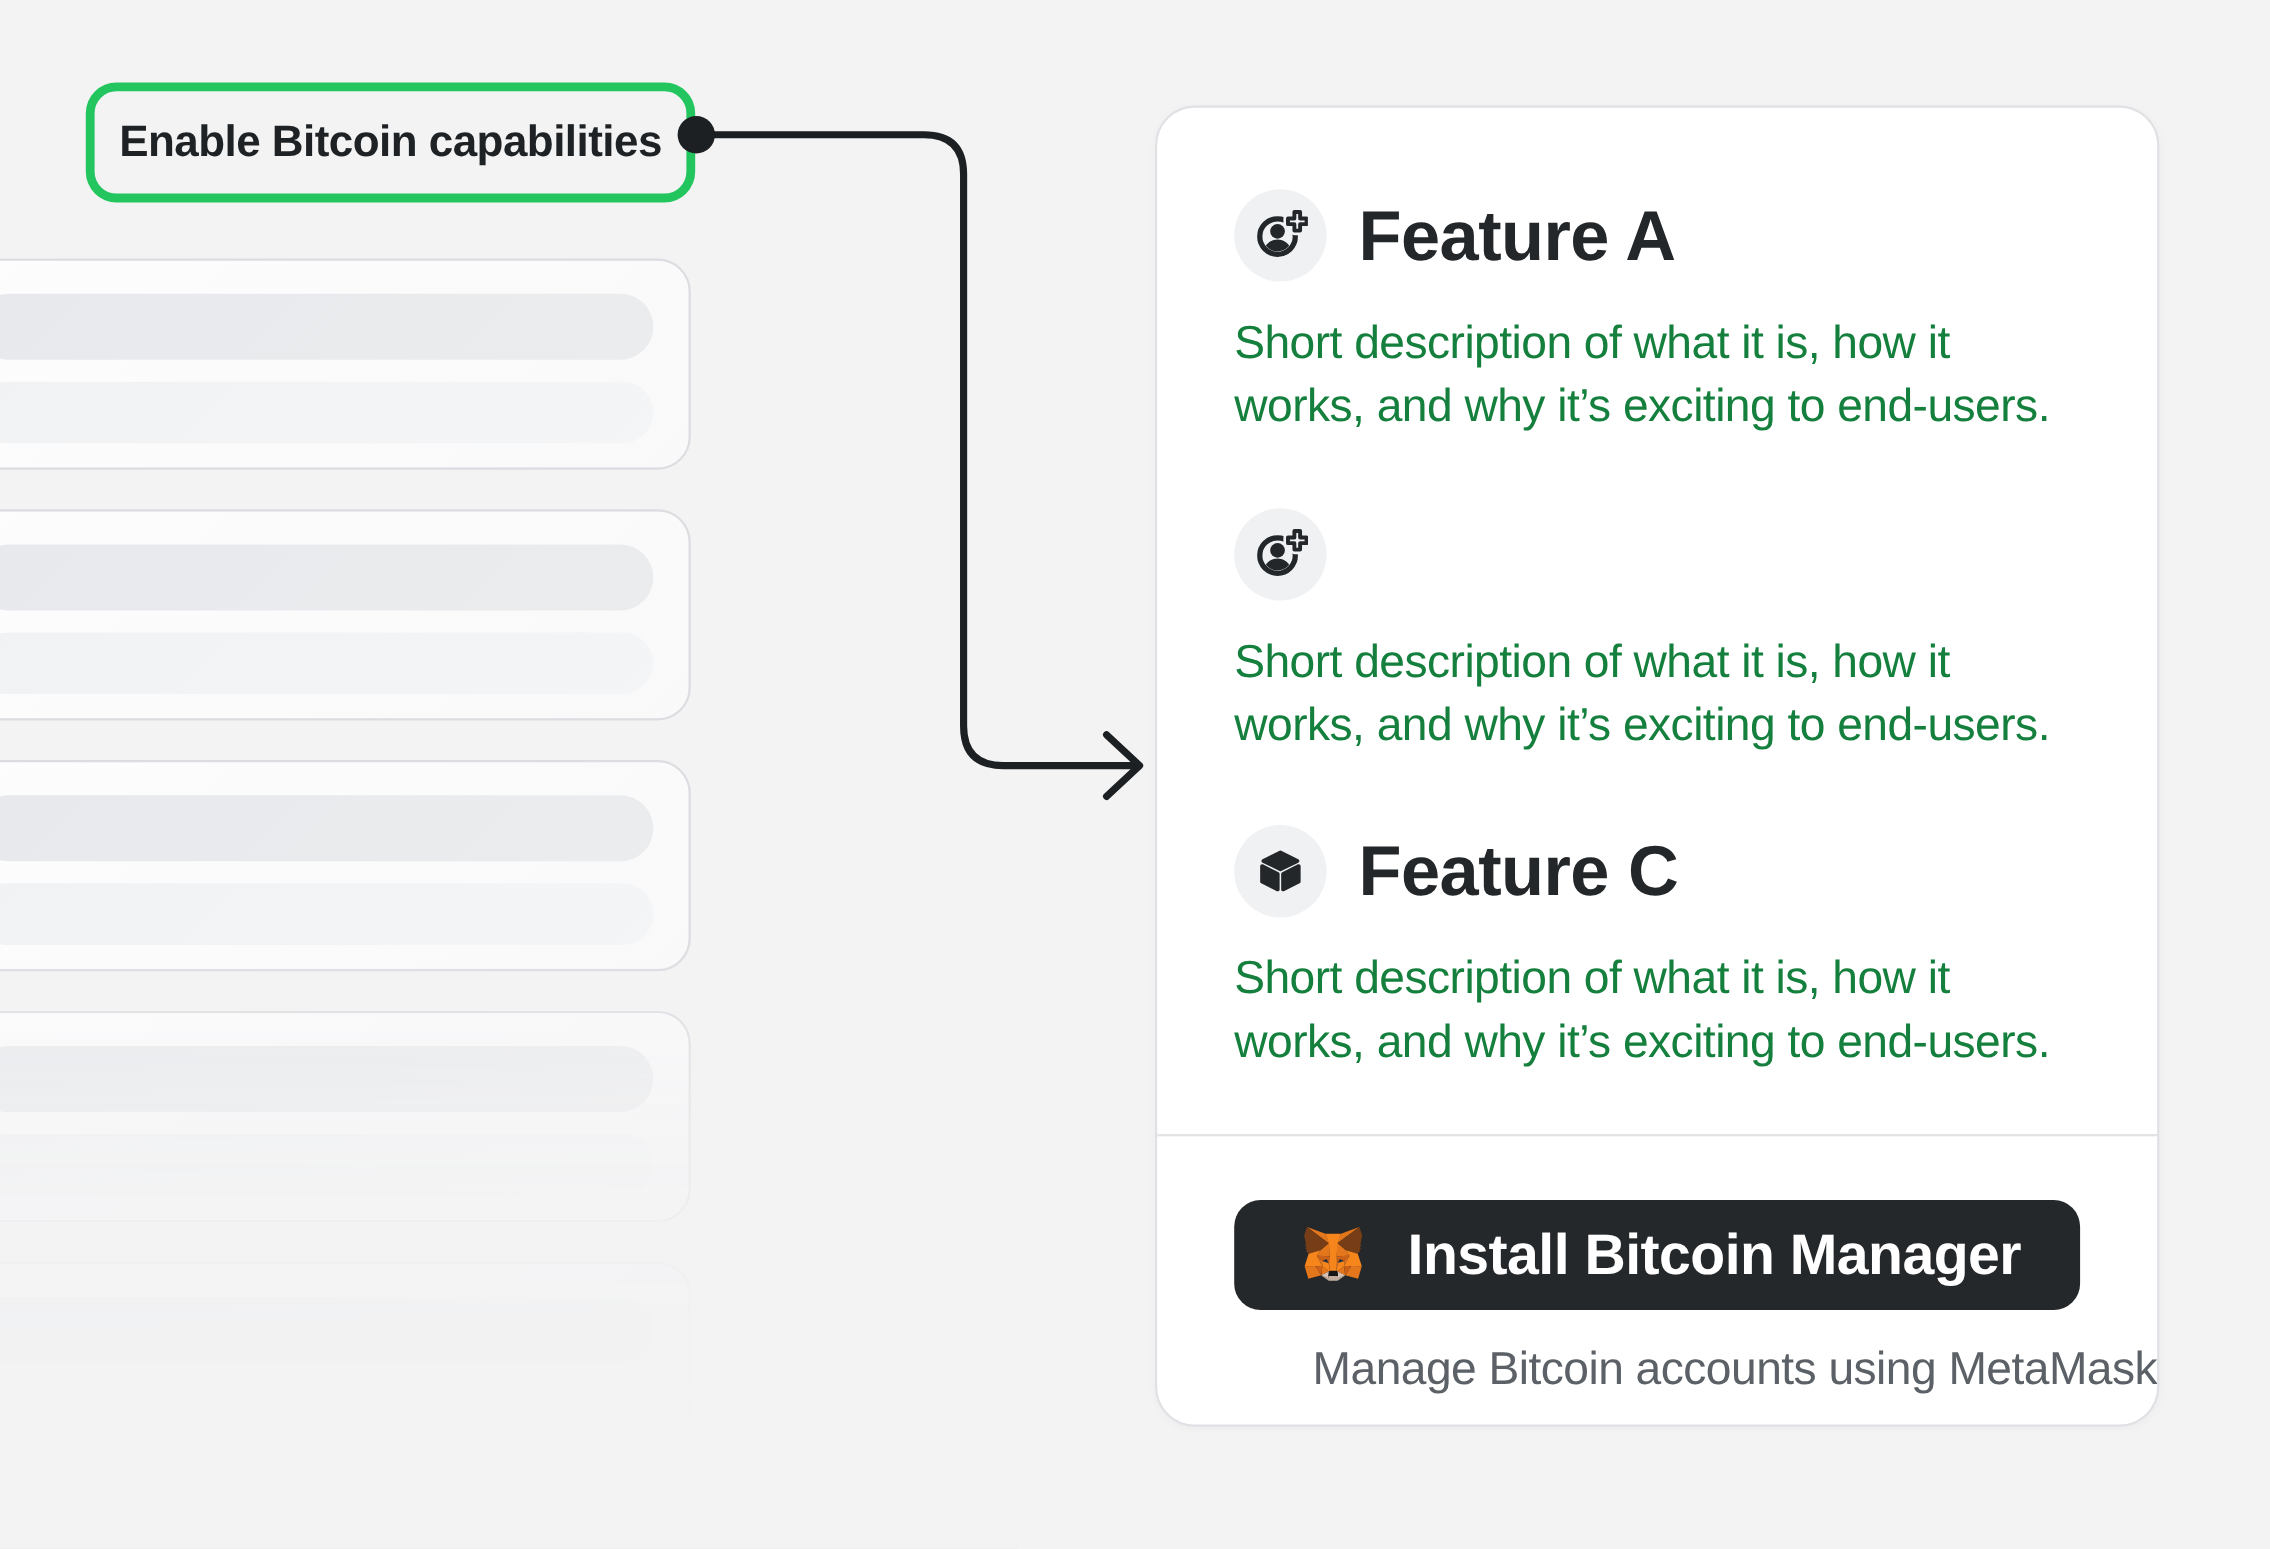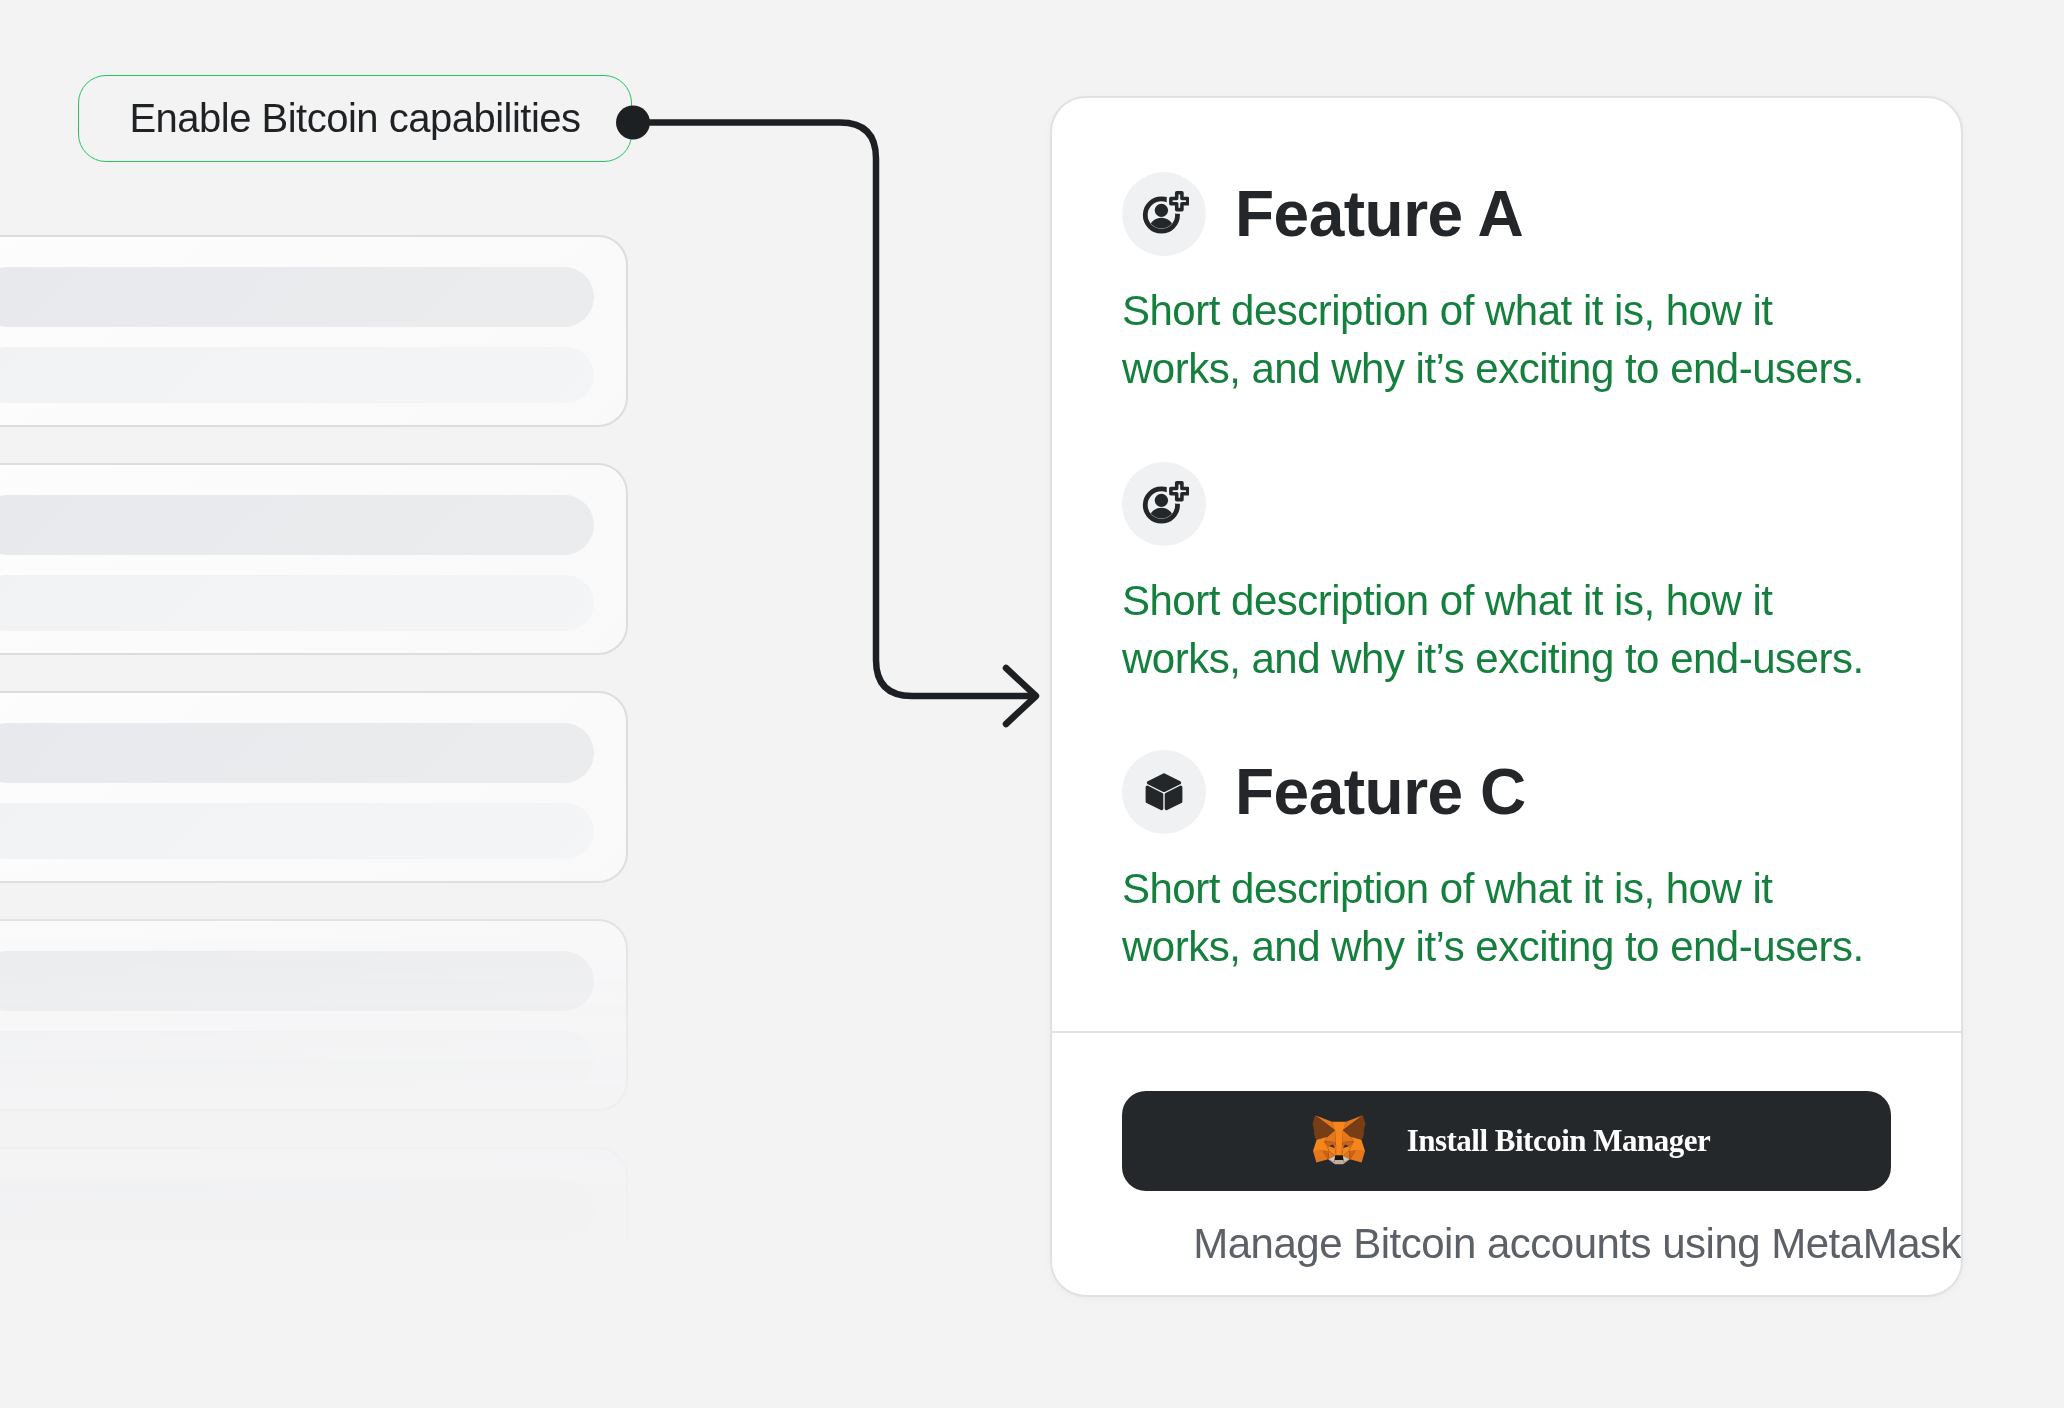--- a/index.html
+++ b/index.html
@@ -22,24 +22,24 @@
     background:linear-gradient(135deg,#fdfdfe 0%,#f9f9fa 100%);
     border:2px solid #dbdde0;border-radius:30px;box-sizing:border-box;
   }
   .skel-bar1{position:absolute;left:24px;right:32px;top:30px;height:60px;border-radius:30px;
     background:linear-gradient(135deg,#e7e9ec 0%,#ebecee 100%);}
   .skel-bar2{position:absolute;left:24px;right:32px;top:110px;height:56px;border-radius:28px;
     background:linear-gradient(135deg,#f1f2f4 0%,#f4f5f6 100%);}
 
   
   .callout{
-    position:absolute;left:78px;top:75px;width:554px;height:87px;
-    border:1px solid #22c55e;border-radius:28px;box-sizing:border-box;
+    position:absolute;left:78px;top:75px;width:554px;height:109px;
+    border:8px solid #22c55e;border-radius:28px;box-sizing:border-box;
     display:flex;align-items:center;justify-content:center;
-    font-size:40px;letter-spacing:-0.5px;color:#1f2225;
+    font-size:40px;letter-spacing:-0.5px;color:#1f2225;font-weight:bold;
   }
 
   
   .connector{position:absolute;left:0;top:0;pointer-events:none;}
 
   
   .feature-card{
     position:absolute;left:1050px;top:96px;width:913px;height:1201px;
     background:#ffffff;border:2px solid #dfe1e4;border-radius:36px;box-sizing:border-box;
     box-shadow:0 2px 8px rgba(0,0,0,0.03);
@@ -53,22 +53,22 @@
   .feature-title{font-size:64px;font-weight:bold;letter-spacing:-0.5px;color:#24272a;}
   .feature-desc{
     position:absolute;left:70px;width:810px;
     font-size:42px;line-height:58px;letter-spacing:-0.5px;color:#15803d;
   }
   .divider{position:absolute;left:0;right:0;top:933px;height:2px;background:#e0e2e4;}
   .install-btn{
     position:absolute;left:70px;right:70px;top:993px;height:100px;
     background:#25282b;border:none;border-radius:24px;cursor:pointer;
     display:flex;align-items:center;justify-content:center;gap:32px;
-    color:#ffffff;font-size:31px;font-weight:bold;letter-spacing:-0.5px;
-    font-family:Liberation Serif, serif;
+    color:#ffffff;font-size:52px;font-weight:bold;letter-spacing:-0.5px;
+    font-family:Liberation Sans, sans-serif;
   }
   .btn-caption{
     position:absolute;left:0;right:0;top:1122px;text-align:right;
     font-size:42px;letter-spacing:-0.5px;color:#5b6166;
   }
   .fox{width:72px;height:66px;flex:0 0 auto;}
 </style>
 </head>
 <body>
 

